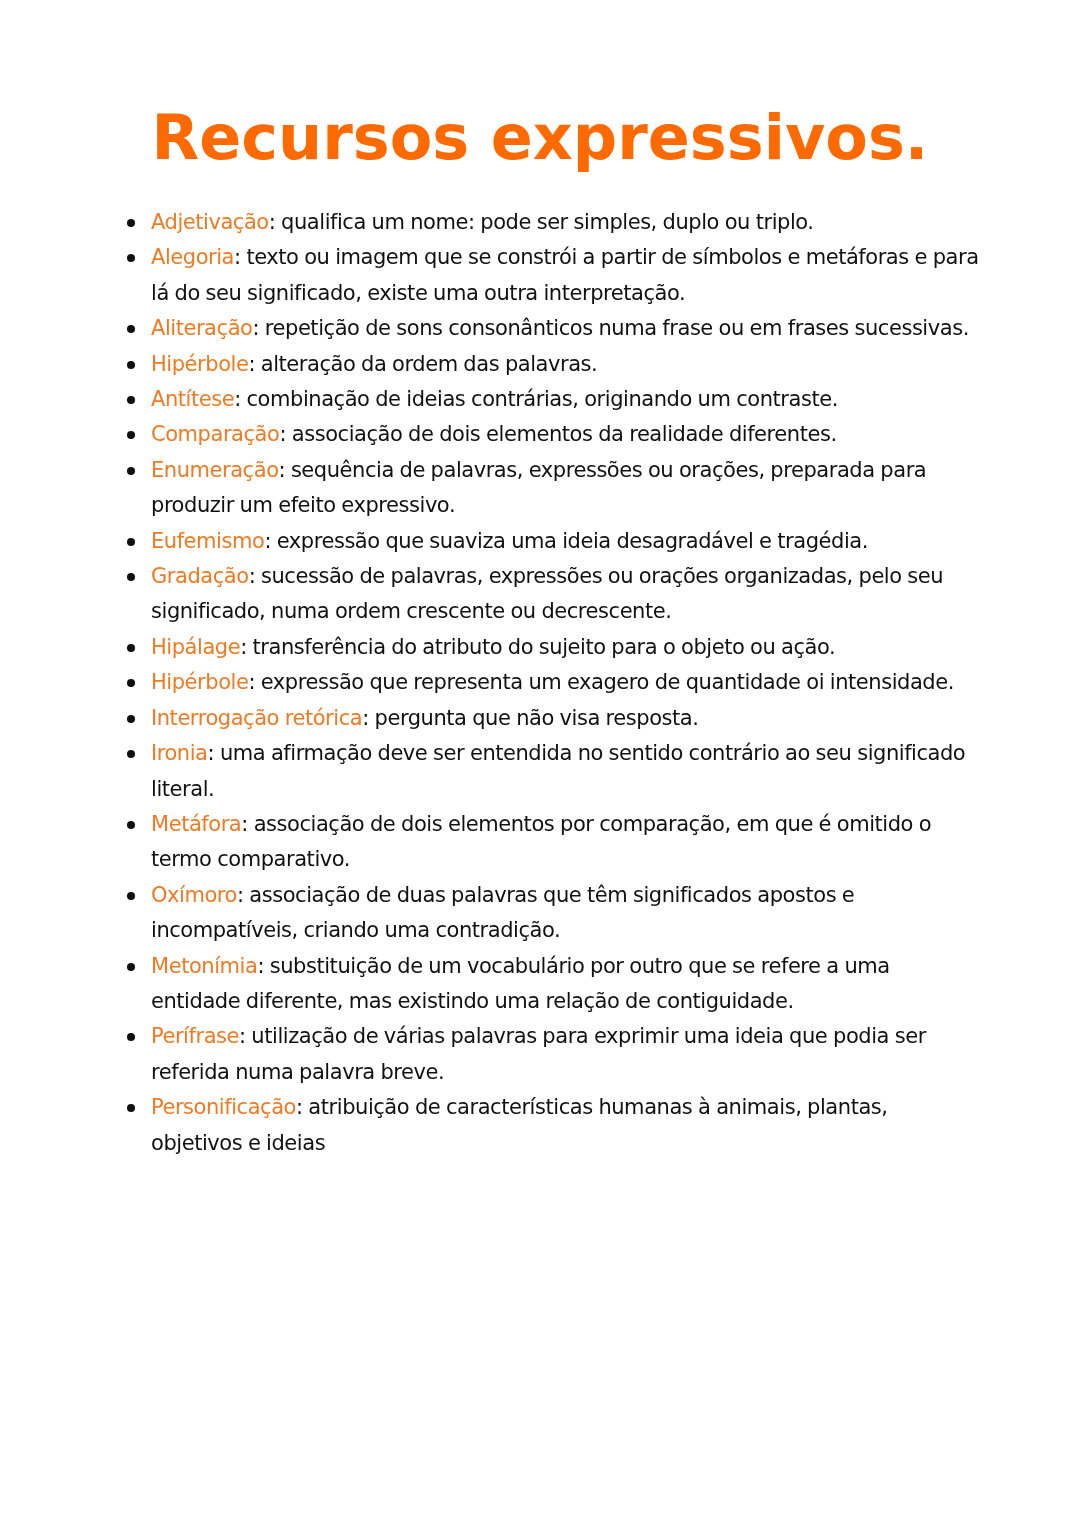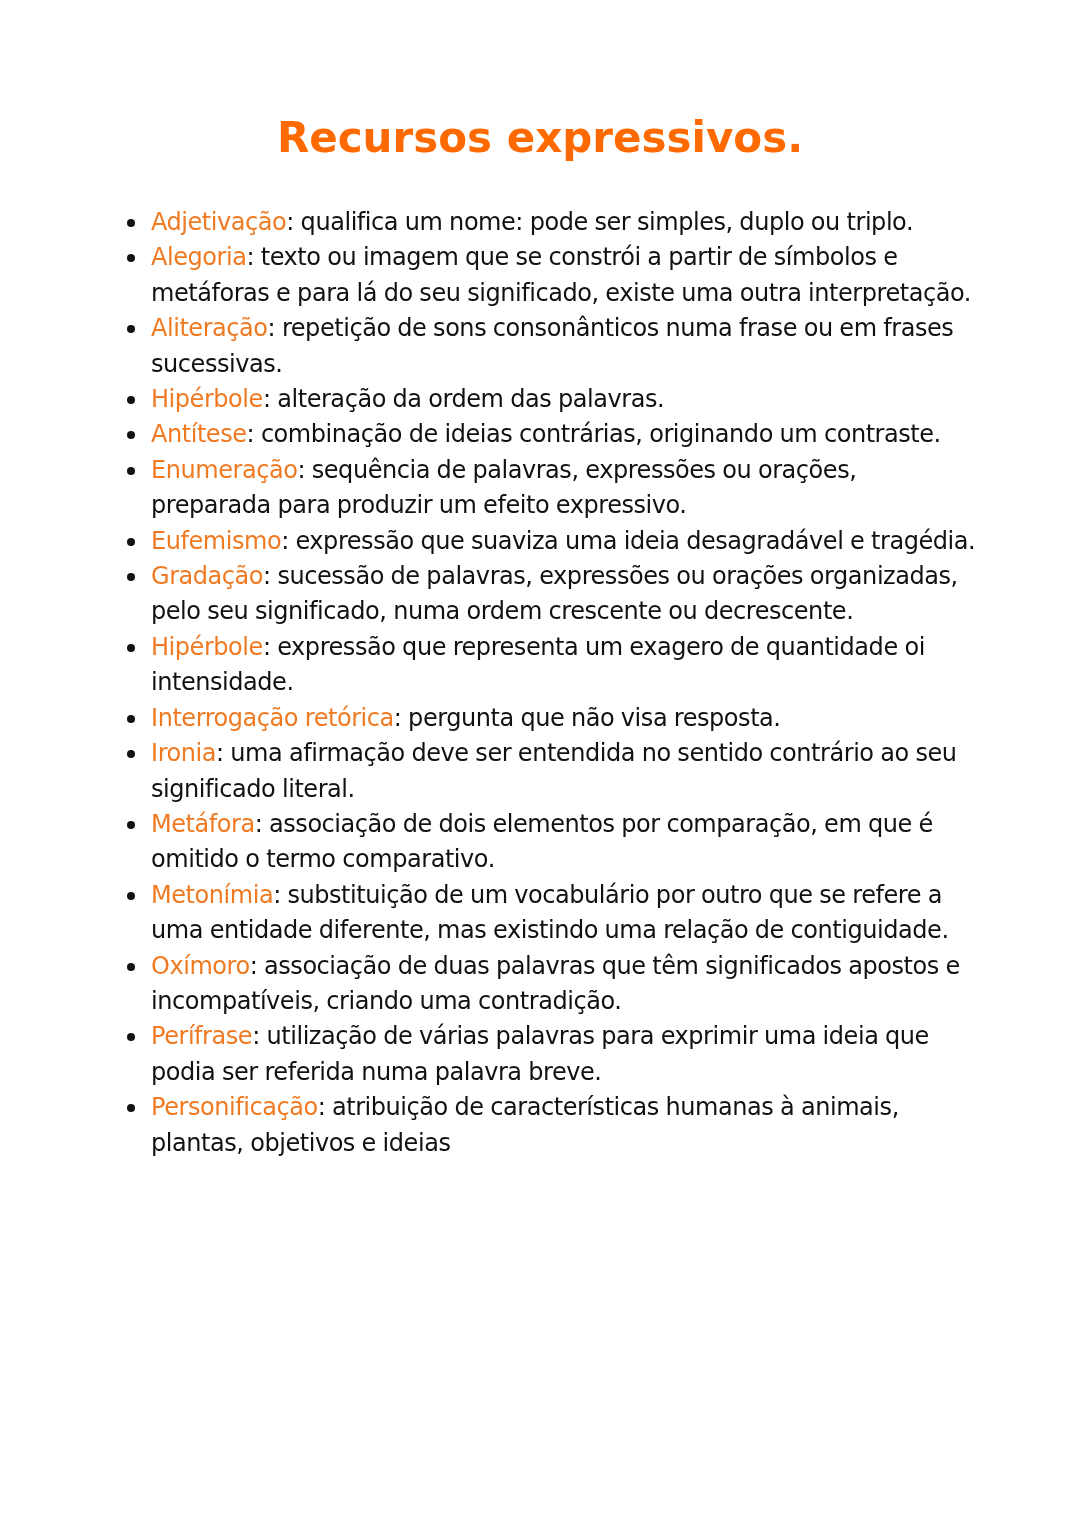--- a/index.html
+++ b/index.html
@@ -16,38 +16,38 @@
       color: #111111;
     }
     .page-title {
       position: absolute;
       top: 106px;
       left: 0;
       width: 1080px;
       text-align: center;
       font-family: "DejaVu Sans", sans-serif;
       font-weight: bold;
-      font-size: 42px;
+      font-size: 62px;
       line-height: 64px;
       color: #ff6a00;
       margin: 0;
       letter-spacing: 0px;
     }
     .term-list {
       position: absolute;
       top: 205px;
       left: 151px;
       width: 830px;
       margin: 0;
       padding: 0;
       list-style: none;
     }
     .term-item {
       position: relative;
-      font-size: 24px;
+      font-size: 21px;
       line-height: 35.4px;
       letter-spacing: -0.45px;
       word-spacing: -0.5px;
     }
     .bullet {
       position: absolute;
       left: -24px;
       top: 14px;
       width: 8px;
       height: 8px;
@@ -62,24 +62,26 @@
 <body>
 
 <h1 class="page-title">Recursos expressivos.</h1>
 
 <ul class="term-list">
   <li class="term-item"><span class="bullet"></span><span class="term">Adjetivação</span><span>: qualifica um nome: pode ser simples, duplo ou triplo.</span></li>
   <li class="term-item"><span class="bullet"></span><span class="term">Alegoria</span><span>: texto ou imagem que se constrói a partir de símbolos e metáforas e para lá do seu significado, existe uma outra interpretação.</span></li>
   <li class="term-item"><span class="bullet"></span><span class="term">Aliteração</span><span>: repetição de sons consonânticos numa frase ou em frases sucessivas.</span></li>
   <li class="term-item"><span class="bullet"></span><span class="term">Hipérbole</span><span>: alteração da ordem das palavras.</span></li>
   <li class="term-item"><span class="bullet"></span><span class="term">Antítese</span><span>: combinação de ideias contrárias, originando um contraste.</span></li>
+  <li class="term-item"><span class="bullet"></span><span class="term">Comparação</span><span>: associação de dois elementos da realidade diferentes.</span></li>
   <li class="term-item"><span class="bullet"></span><span class="term">Enumeração</span><span>: sequência de palavras, expressões ou orações, preparada para produzir um efeito expressivo.</span></li>
   <li class="term-item"><span class="bullet"></span><span class="term">Eufemismo</span><span>: expressão que suaviza uma ideia desagradável e tragédia.</span></li>
   <li class="term-item"><span class="bullet"></span><span class="term">Gradação</span><span>: sucessão de palavras, expressões ou orações organizadas, pelo seu significado, numa ordem crescente ou decrescente.</span></li>
+  <li class="term-item"><span class="bullet"></span><span class="term">Hipálage</span><span>: transferência do atributo do sujeito para o objeto ou ação.</span></li>
   <li class="term-item"><span class="bullet"></span><span class="term">Hipérbole</span><span>: expressão que representa um exagero de quantidade oi intensidade.</span></li>
   <li class="term-item"><span class="bullet"></span><span class="term">Interrogação retórica</span><span>: pergunta que não visa resposta.</span></li>
   <li class="term-item"><span class="bullet"></span><span class="term">Ironia</span><span>: uma afirmação deve ser entendida no sentido contrário ao seu significado literal.</span></li>
   <li class="term-item"><span class="bullet"></span><span class="term">Metáfora</span><span>: associação de dois elementos por comparação, em que é omitido o termo comparativo.</span></li>
+  <li class="term-item"><span class="bullet"></span><span class="term">Oxímoro</span><span>: associação de duas palavras que têm significados apostos e incompatíveis, criando uma contradição.</span></li>
   <li class="term-item"><span class="bullet"></span><span class="term">Metonímia</span><span>: substituição de um vocabulário por outro que se refere a uma entidade diferente, mas existindo uma relação de contiguidade.</span></li>
-  <li class="term-item"><span class="bullet"></span><span class="term">Oxímoro</span><span>: associação de duas palavras que têm significados apostos e incompatíveis, criando uma contradição.</span></li>
   <li class="term-item"><span class="bullet"></span><span class="term">Perífrase</span><span>: utilização de várias palavras para exprimir uma ideia que podia ser referida numa palavra breve.</span></li>
   <li class="term-item"><span class="bullet"></span><span class="term">Personificação</span><span>: atribuição de características humanas à animais, plantas, objetivos e ideias</span></li>
 </ul>
 
 </body></html>

